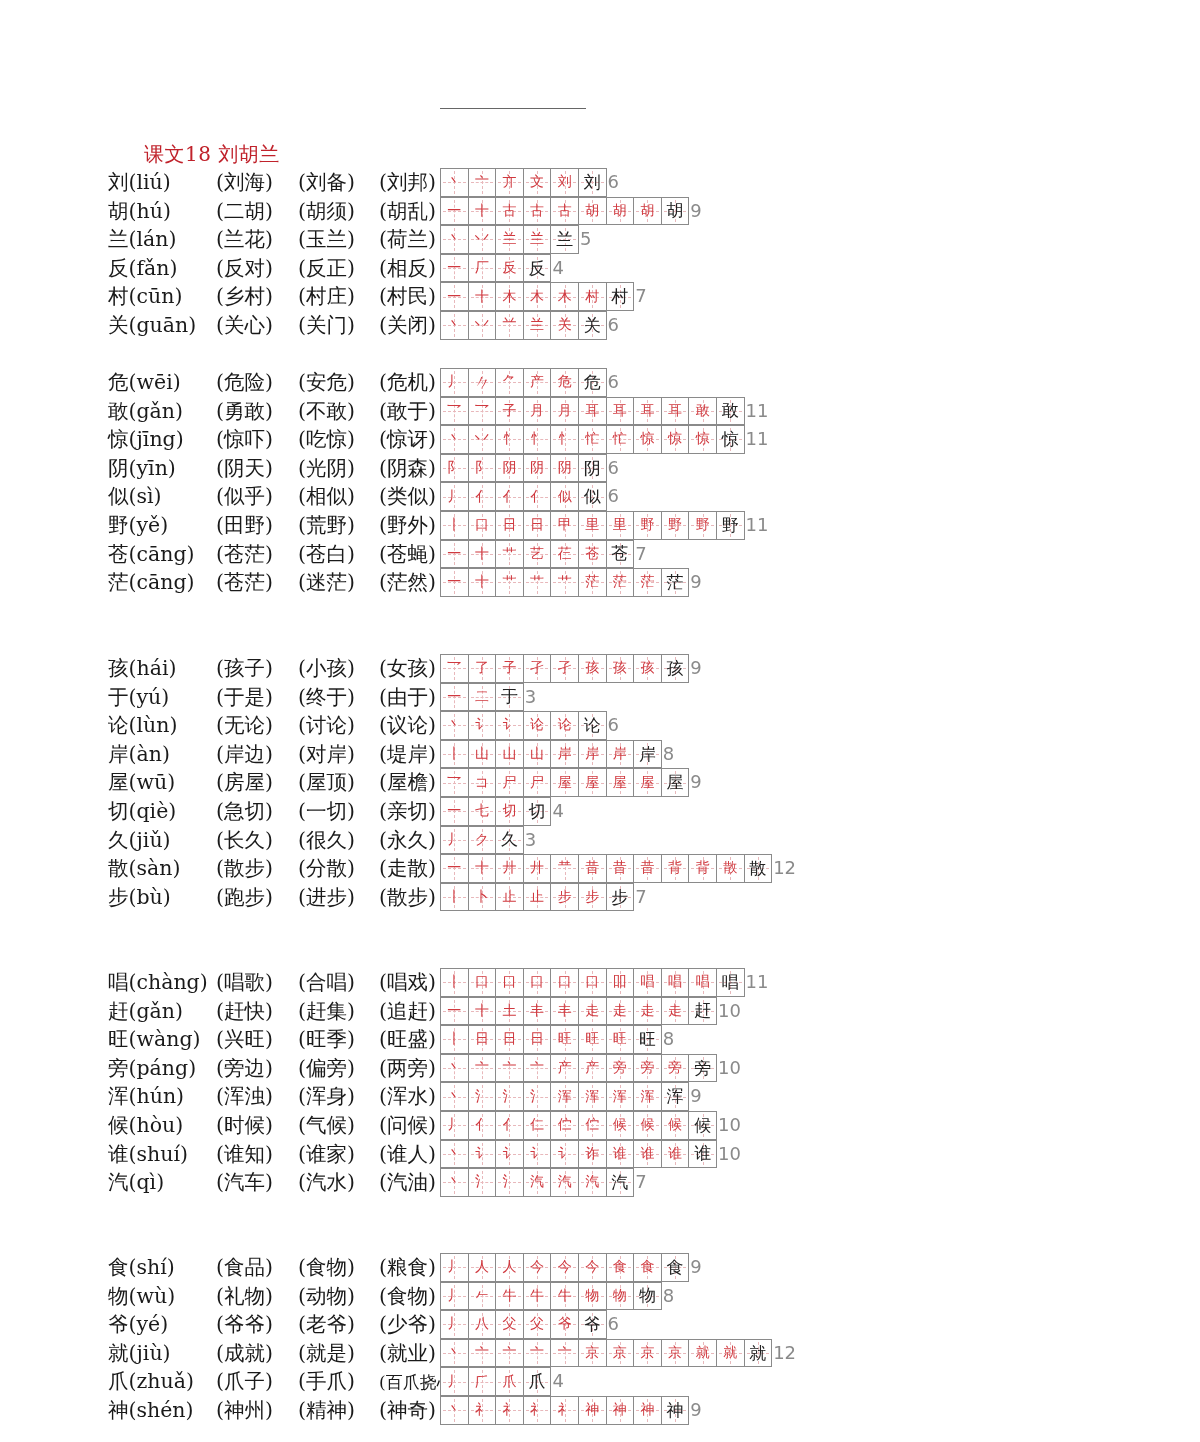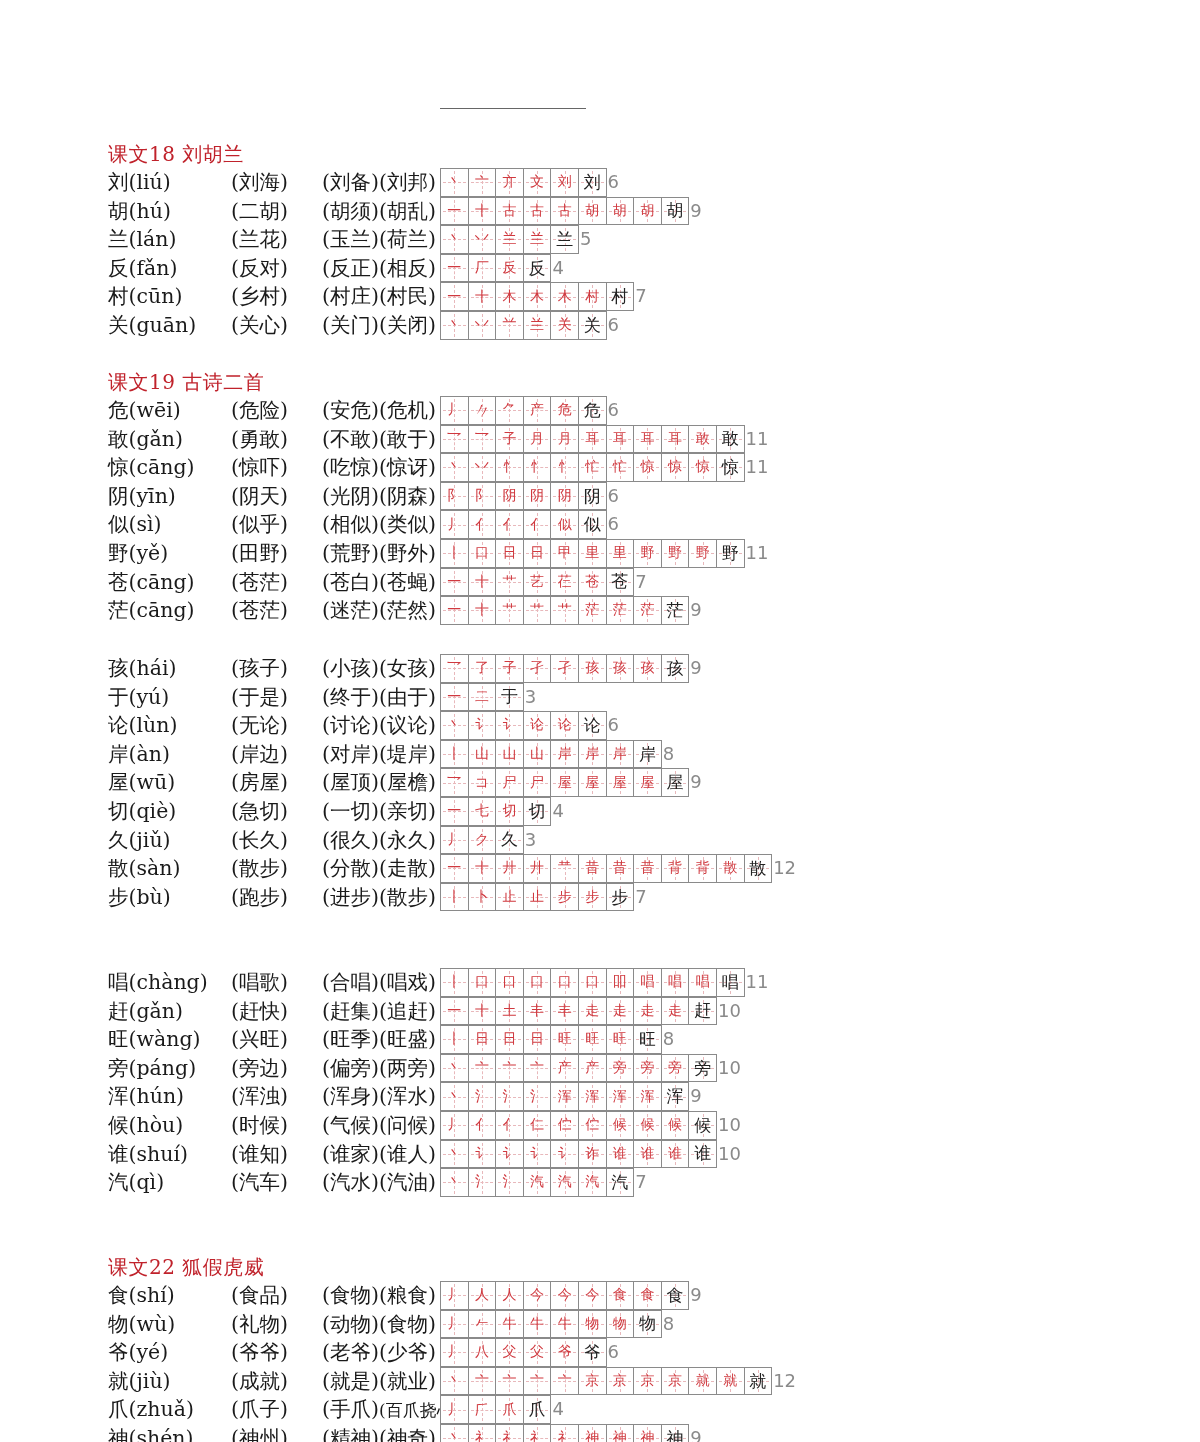--- a/index.html
+++ b/index.html
@@ -2,22 +2,22 @@
 <html><head>
 <meta charset="utf-8">
 <style>
   html, body { margin:0; padding:0; background:#ffffff; }
   body { width:1200px; height:1442px; position:relative; overflow:hidden;
          font-family:"DejaVu Serif","Liberation Serif",serif; color:#1a1a1a; }
   .topline { position:absolute; left:440px; top:108px; width:146px; height:0;
              border-top:1.5px solid #666; }
   .section { position:absolute; left:108px; width:1000px; }
   .sec-title { height:28px; line-height:28px; font-size:20px; color:#c0222b;
-               font-weight:normal; white-space:nowrap; letter-spacing:0.5px; }
-  .row { height:28.6px; position:relative; white-space:nowrap;text-align:right; }
+               font-weight:normal; white-space:nowrap; letter-spacing:0.5px;margin-left:36px; }
+  .row { height:28.6px; position:relative; white-space:nowrap; }
   .char-py { position:absolute; left:0; top:0; line-height:28.6px; font-size:20.5px; }
   .words { position:absolute; left:108px; top:0; line-height:28.6px; font-size:20.5px; }
   .words .w { display:inline-block; }
   .words .w.w1 { width:72px; }
   .words .w.w2 { width:81px;margin-left:10px; }
   .words .w.w3 { }
   .words .w.small { font-size:17px; }
   .grid { position:absolute; left:332px; top:0; height:28.6px; display:flex; align-items:stretch; }
   .cell { width:28.6px; height:28.6px; box-sizing:border-box; border:1px solid #8a8a8a;
           margin-left:-1px; position:relative; background:#fff;
@@ -189,21 +189,20 @@
             <span>关</span>
           </div>
           <div class="cell final">
             <span>关</span>
           </div>
           <span class="count">6</span>
         </div>
       </div>
     </div>
     <div class="section" style="top: 368px;">
-      <div class="sec-title">课文19  古诗二首</div>
       <div class="row">
         <span class="char-py">危(wēi)</span>
         <span class="words"><span class="w w1">(危险)</span><span class="w w2">(安危)</span><span class="w w3">(危机)</span></span>
         <div class="grid">
           <div class="cell partial">
             <span>丿</span>
           </div>
           <div class="cell partial">
             <span>𠂊</span>
           </div>
@@ -256,21 +255,21 @@
           <div class="cell partial">
             <span>敢</span>
           </div>
           <div class="cell final">
             <span>敢</span>
           </div>
           <span class="count">11</span>
         </div>
       </div>
       <div class="row">
-        <span class="char-py">惊(cāng)</span>
+        <span class="char-py">惊(jīng)</span>
         <span class="words"><span class="w w1">(惊吓)</span><span class="w w2">(吃惊)</span><span class="w w3">(惊讶)</span></span>
         <div class="grid">
           <div class="cell partial">
             <span>丶</span>
           </div>
           <div class="cell partial">
             <span>丷</span>
           </div>
           <div class="cell partial">
             <span>忄</span>
@@ -980,21 +979,20 @@
             <span>汽</span>
           </div>
           <div class="cell final">
             <span>汽</span>
           </div>
           <span class="count">7</span>
         </div>
       </div>
     </div>
     <div class="section" style="top: 1253px;">
-      <div class="sec-title">课文22  狐假虎威</div>
       <div class="row">
         <span class="char-py">食(shí)</span>
         <span class="words"><span class="w w1">(食品)</span><span class="w w2">(食物)</span><span class="w w3">(粮食)</span></span>
         <div class="grid">
           <div class="cell partial">
             <span>丿</span>
           </div>
           <div class="cell partial">
             <span>人</span>
           </div>

